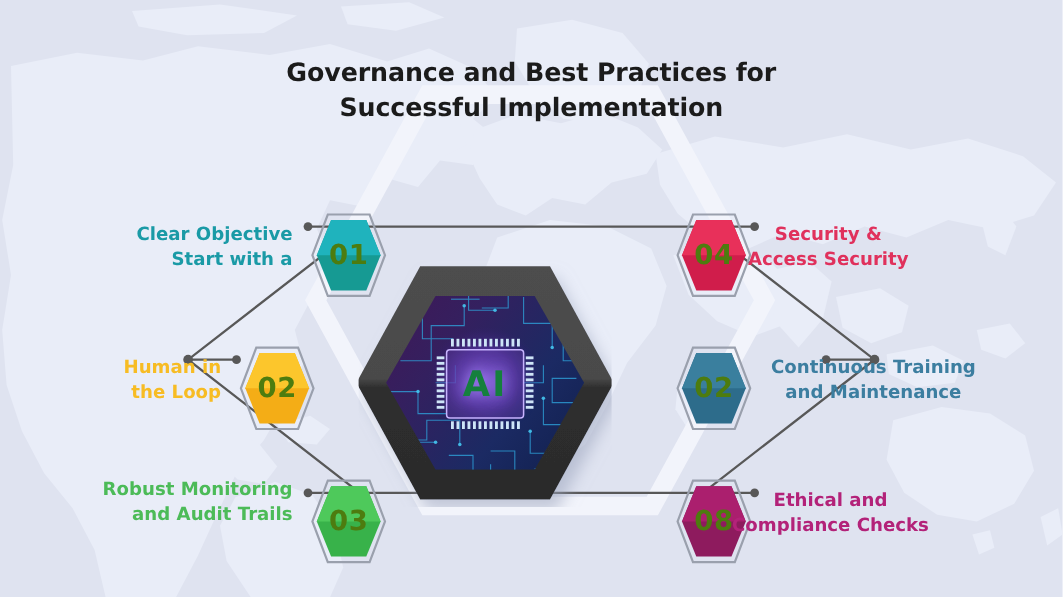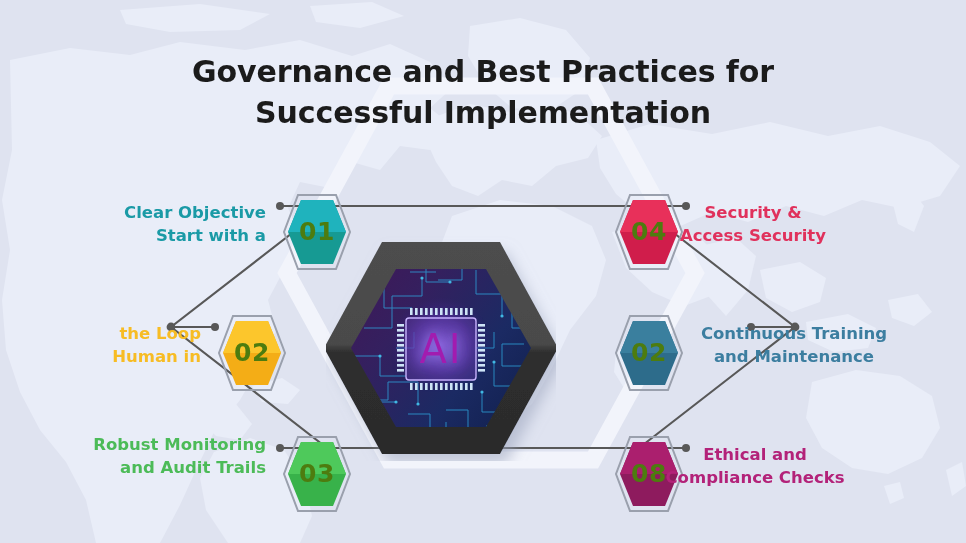--- a/index.html
+++ b/index.html
@@ -29,21 +29,21 @@
   }
   
   #title {
     position: absolute;
     top: 52px;
     left: 0;
     width: 966px;
     text-align: center;
     z-index: 6;
     color: #1b1b1b;
-    font-size: 30px;
+    font-size: 23px;
     font-weight: bold;
     line-height: 1.36;
     letter-spacing: -0.1px;
   }
   #title .tline { display: block; }
   
   #ring-layer {
     position: absolute;
     inset: 0;
     z-index: 2;
@@ -61,23 +61,23 @@
   #center-ai-text {
     position: absolute;
     left: 326px;
     top: 236px;
     width: 230px;
     height: 225px;
     z-index: 4;
     display: flex;
     align-items: center;
     justify-content: center;
-    color: #a21caf;
-    font-size: 40px;
-    font-weight: 400;
+    color: #15803d;
+    font-size: 32px;
+    font-weight: 700;
     letter-spacing: 2px;
     text-shadow: 0 0 14px rgba(170,140,255,.95), 0 0 28px rgba(130,90,230,.7);
     pointer-events: none;
   }
   
   .badge {
     position: absolute;
     width: 74px;
     height: 82px;
     z-index: 5;
@@ -366,22 +366,22 @@
 
   <div class="badge" style="left:215px; top:312px;">
     <svg viewBox="0 0 74 82" aria-hidden="true">
       <polygon points="18,4 56,4 70,41 56,78 18,78 4,41" fill="none" stroke="#9aa0ad" stroke-width="2"></polygon>
       <polygon points="21,9 53,9 66,41 53,73 21,73 8,41" fill="#f4ad16"></polygon>
       <polygon points="21,9 53,9 66,41 8,41" fill="#fcc62c"></polygon>
     </svg>
     <span class="num">02</span>
   </div>
   <div class="label left" style="left:56px; top:322px; width:145px; color:#f7bc24;">
+    <span class="lline">Human in</span>
     <span class="lline">the Loop</span>
-    <span class="lline">Human in</span>
   </div>
 
   <div class="badge" style="left:280px; top:433px;">
     <svg viewBox="0 0 74 82" aria-hidden="true">
       <polygon points="18,4 56,4 70,41 56,78 18,78 4,41" fill="none" stroke="#9aa0ad" stroke-width="2"></polygon>
       <polygon points="21,9 53,9 66,41 53,73 21,73 8,41" fill="#38b24a"></polygon>
       <polygon points="21,9 53,9 66,41 8,41" fill="#4ec95b"></polygon>
     </svg>
     <span class="num">03</span>
   </div>

